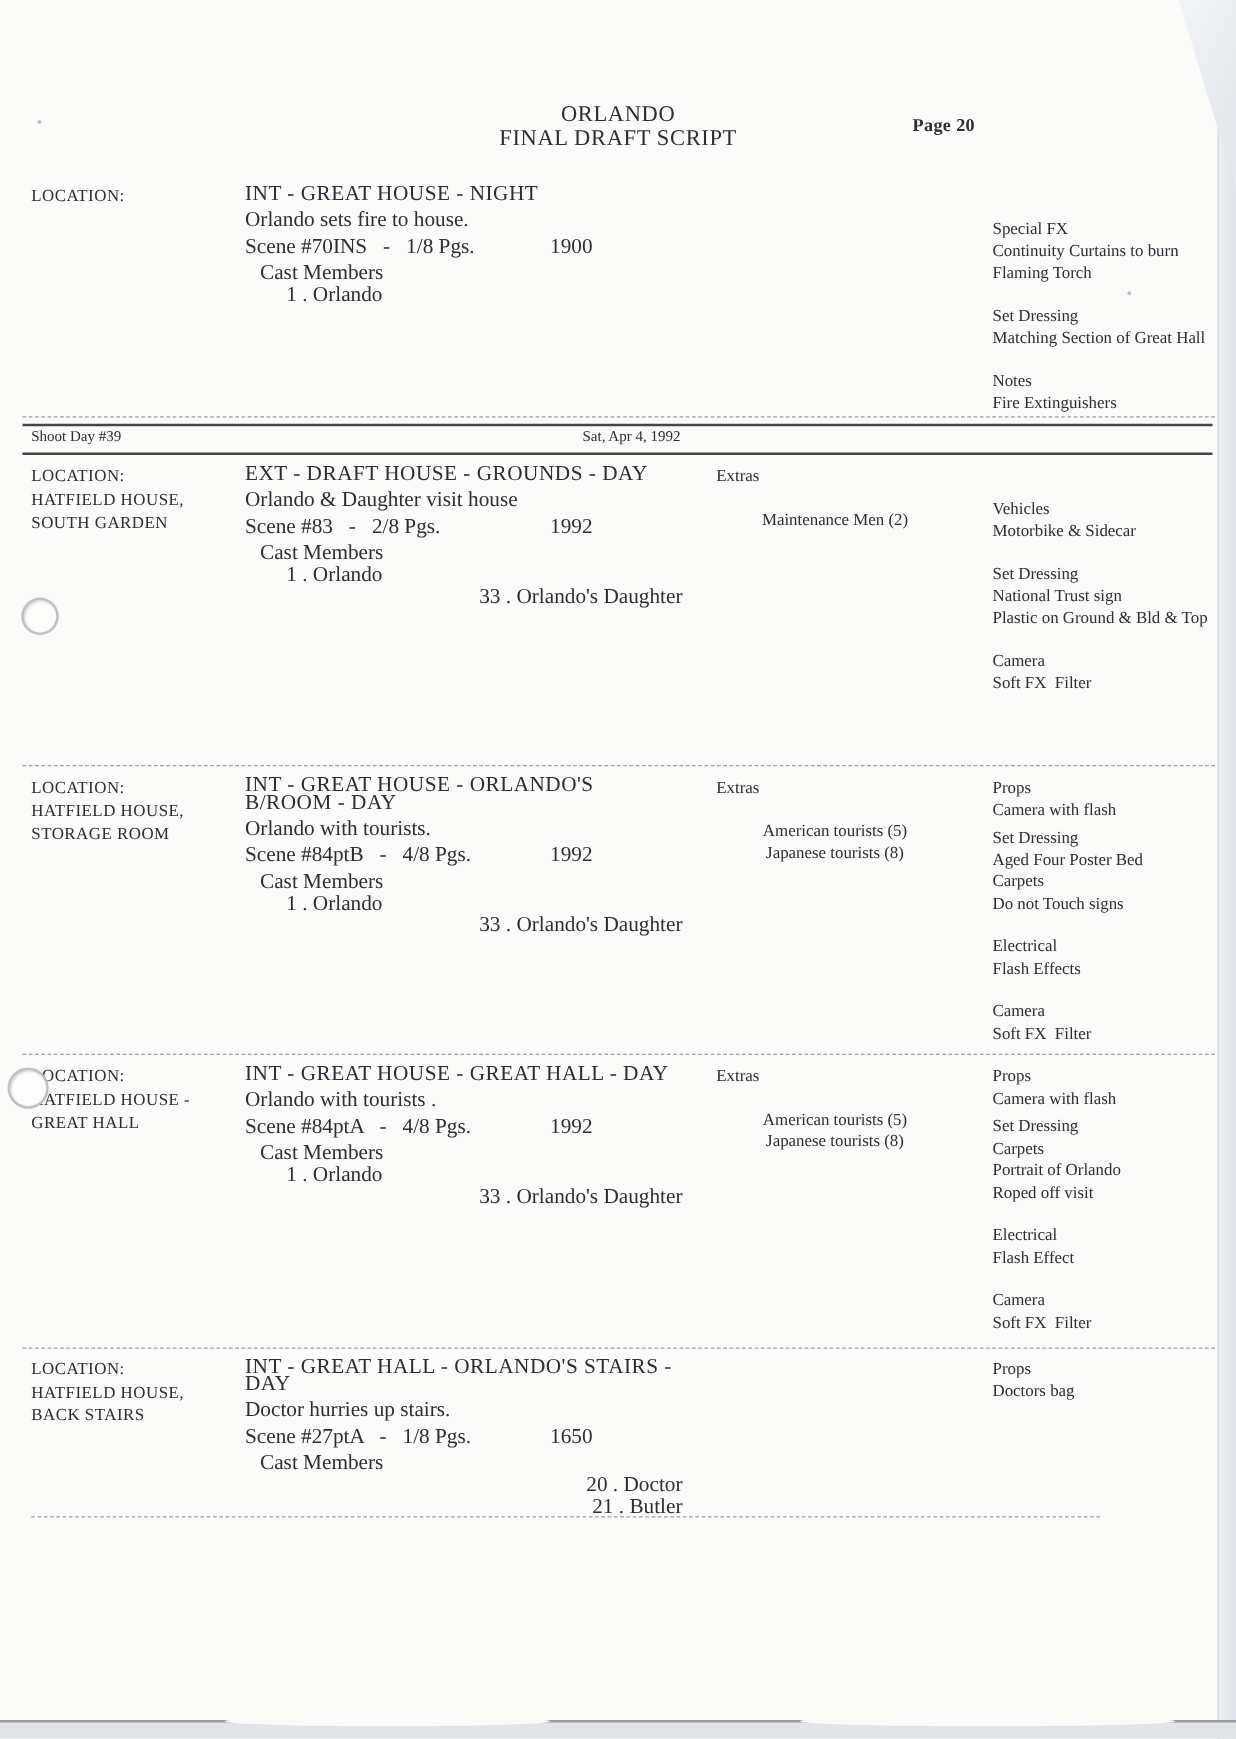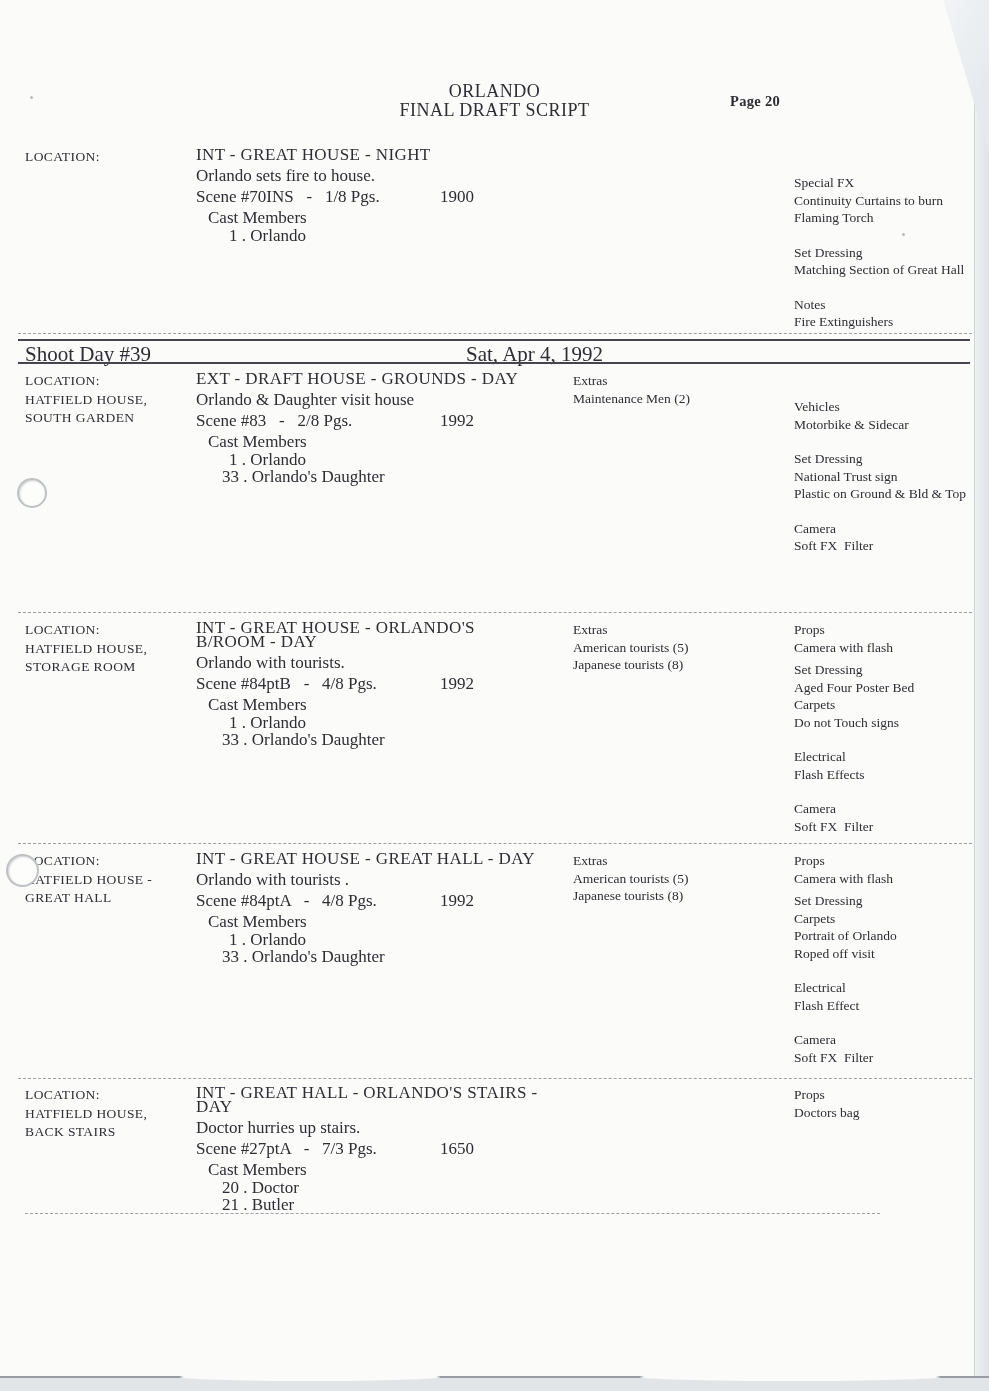--- a/index.html
+++ b/index.html
@@ -42,45 +42,45 @@
   .sep-solid{position:absolute;left:18px;width:952px;height:2px;background:#45454d;}
   .sd1{top:333px;}
   .sol1{top:339px;}
   .sol2{top:362px;}
   .sd2{top:612px;}
   .sd3{top:843px;}
   .sd4{top:1078px;}
   .sd5{top:1213px;left:25px;width:855px;}
 
   
-  .shoot-day{position:absolute;top:342px;left:0;width:989px;height:20px;font-size:21px;}
+  .shoot-day{position:absolute;top:342px;left:0;width:989px;height:20px;font-size:12px;}
   .shoot-day .label{position:absolute;left:25px;top:0;}
   .shoot-day .date{position:absolute;left:466px;top:0;}
 
   
   .entry{position:absolute;left:0;width:979px;}
   .e1{top:144px;height:185px;}
   .e2{top:368px;height:240px;}
   .e3{top:617px;height:222px;}
   .e4{top:848px;height:226px;}
   .e5{top:1082px;height:128px;}
 
   .loc{position:absolute;left:25px;top:4px;width:165px;font-size:13.5px;line-height:18.5px;letter-spacing:.4px;}
   .main{position:absolute;left:196px;top:4px;width:350px;font-size:17px;}
   .main p{margin:0 0 7px 0;line-height:14px;}
   .main .slug{letter-spacing:.4px;}
   .main .scene-line{position:relative;white-space:pre;}
   .main .scene-time{position:absolute;left:244px;top:0;}
   .main .cast-label{padding-left:12px;margin-bottom:3px;}
   .cast-list{margin:0;padding:0;list-style:none;}
   .cast-list li{line-height:16.5px;padding-left:33px;white-space:pre;}
-  .cast-list li.dd{padding-left:26px;}
+  .cast-list li.dd{padding-left:26px;text-align:right;}
 
   .extras{position:absolute;left:573px;top:4px;width:190px;font-size:13.5px;line-height:17.5px;}
-  .extras ul{margin:0;padding:0;list-style:none;}
+  .extras ul{margin:17px;padding:0;list-style:none;text-align:center;}
 
   .reqs{position:absolute;left:770px;top:4px;width:218px;font-size:13.5px;line-height:17.5px;margin-left:24px;}
   .reqs.low{top:30px;}
   .req-group{margin:0 0 17px 0;}
   .req-group.tight{margin-bottom:5px;}
   .req-group ul{margin:0;padding:0;list-style:none;}
   .req-group li{white-space:pre-wrap;}
 </style>
 </head>
 <body>
@@ -302,21 +302,21 @@
 
   <div class="entry e5">
     <div class="loc">
       <div>LOCATION:</div>
       <div>HATFIELD HOUSE,</div>
       <div>BACK STAIRS</div>
     </div>
     <div class="main">
       <p class="slug">INT - GREAT HALL - ORLANDO'S STAIRS - DAY</p>
       <p>Doctor hurries up stairs.</p>
-      <p class="scene-line"><span>Scene #27ptA   -   7/3 Pgs.</span><span class="scene-time">1650</span></p>
+      <p class="scene-line"><span>Scene #27ptA   -   1/8 Pgs.</span><span class="scene-time">1650</span></p>
       <p class="cast-label">Cast Members</p>
       <ul class="cast-list">
         <li class="dd">20 . Doctor</li>
         <li class="dd">21 . Butler</li>
       </ul>
     </div>
     <div class="reqs">
       <div class="req-group">
         <div>Props</div>
         <ul>

